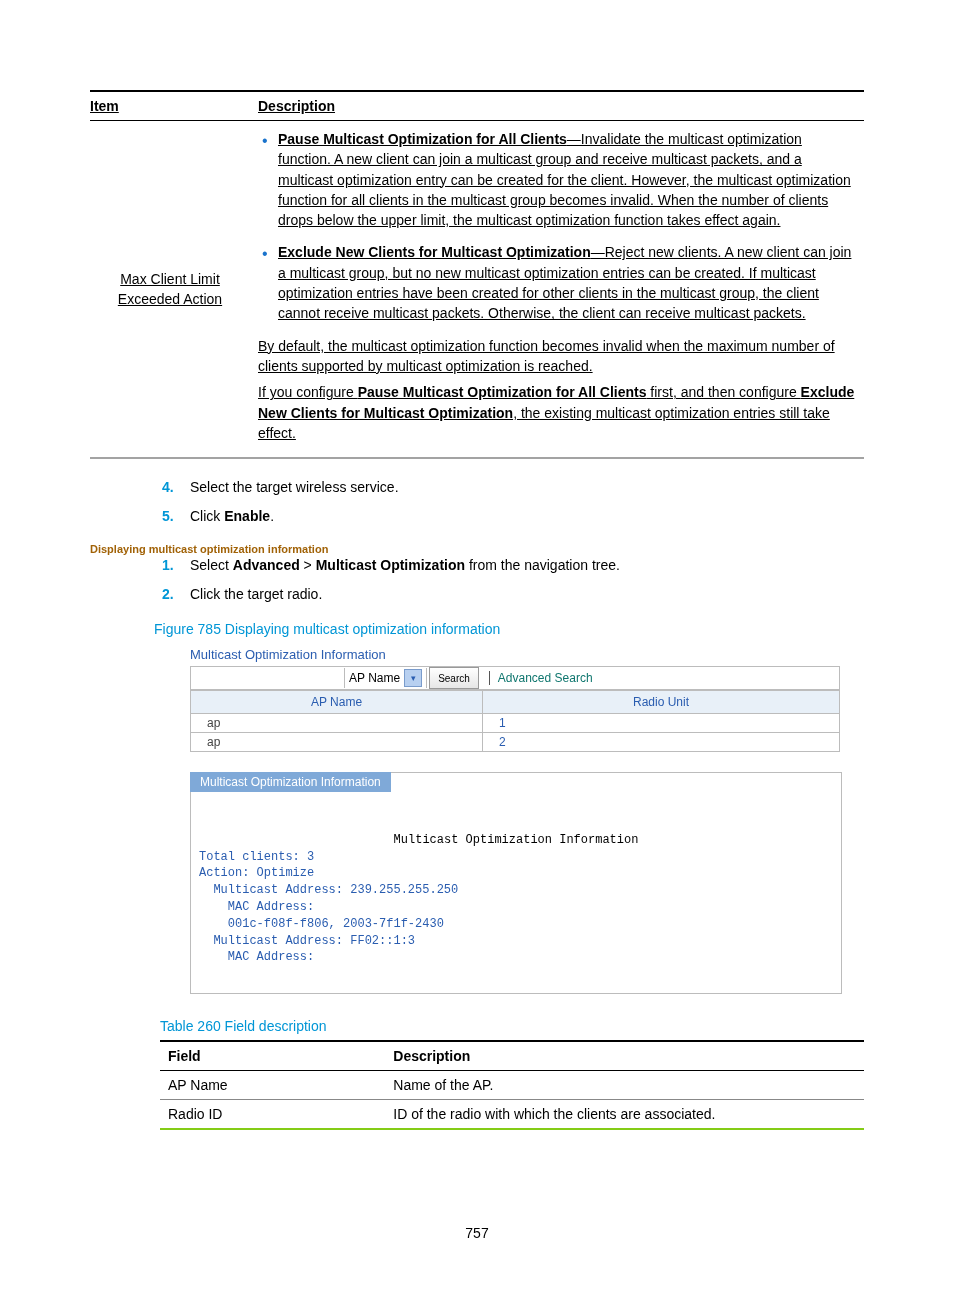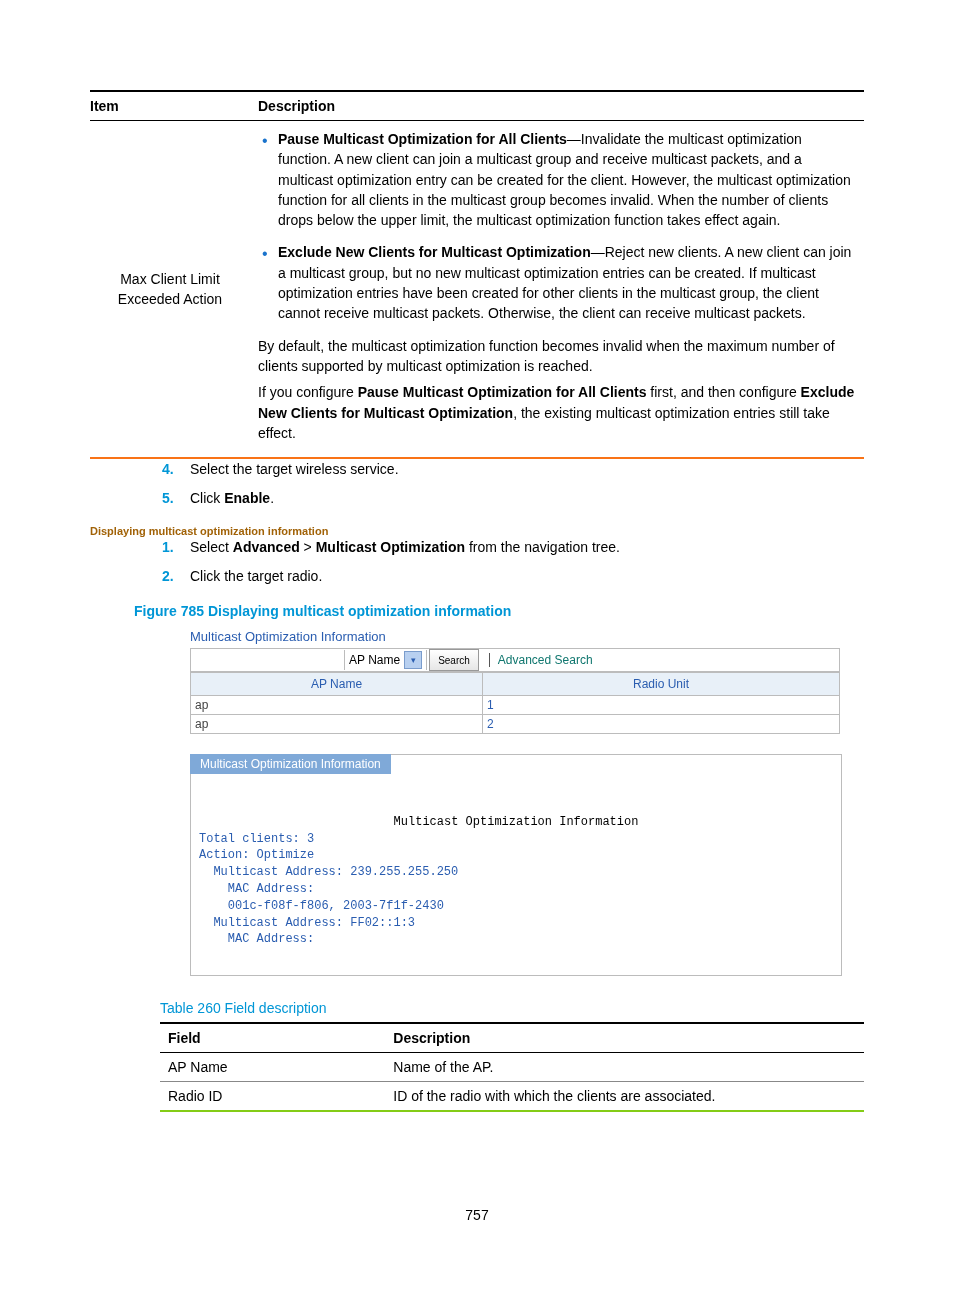--- a/index.html
+++ b/index.html
@@ -13,21 +13,23 @@
   .page {
     width: 954px;
     margin: 0 auto;
     padding: 90px 90px 40px 90px;
     box-sizing: border-box;
   }
   .main-table {
     width: 100%;
     border-collapse: collapse;
     border-top: 2px solid #000;
-    border-bottom: 2px solid #f97316;
+    border-bottom: 2px solid #a3a3a3;
+    margin-bottom: 18px;
+    text-decoration: underline;
   }
   .main-table th {
     text-align: left;
     font-weight: bold;
     padding: 6px 8px 6px 0;
     border-bottom: 1px solid #000;
     vertical-align: top;
   }
   .main-table td {
     padding: 8px 8px 8px 0;
@@ -73,22 +75,22 @@
     color: #0096d6;
   }
   .section-heading {
     color: #a16207;
     font-size: 11px;
     font-weight: bold;
     margin: 10px 0 0 0;
   }
   .figure-caption {
     color: #0096d6;
-    font-weight: bold;
-    margin: 6px 0 6px 44px;
+    font-weight: normal;
+    margin: 6px 0 6px 64px;
     font-size: 14px;
   }
   .screenshot {
     margin-left: 100px;
     margin-bottom: 20px;
   }
   .ss-title {
     color: #2a5db0;
     font-size: 13px;
     padding: 4px 0;
@@ -174,21 +176,21 @@
   .grid-table th {
     background: #e8f0f8;
     color: #2a5db0;
     font-weight: normal;
     border: 1px solid #bcbcbc;
     padding: 4px 8px;
     text-align: center;
   }
   .grid-table td {
     border: 1px solid #bcbcbc;
-    padding: 2px 4px;
+    padding: 2px 16px;
     color: #2a5db0;
   }
   .grid-table td.name-cell {
     color: #444;
   }
   .info-panel {
     margin-left: 100px;
     margin-top: 20px;
     width: 650px;
     border: 1px solid #bcbcbc;

